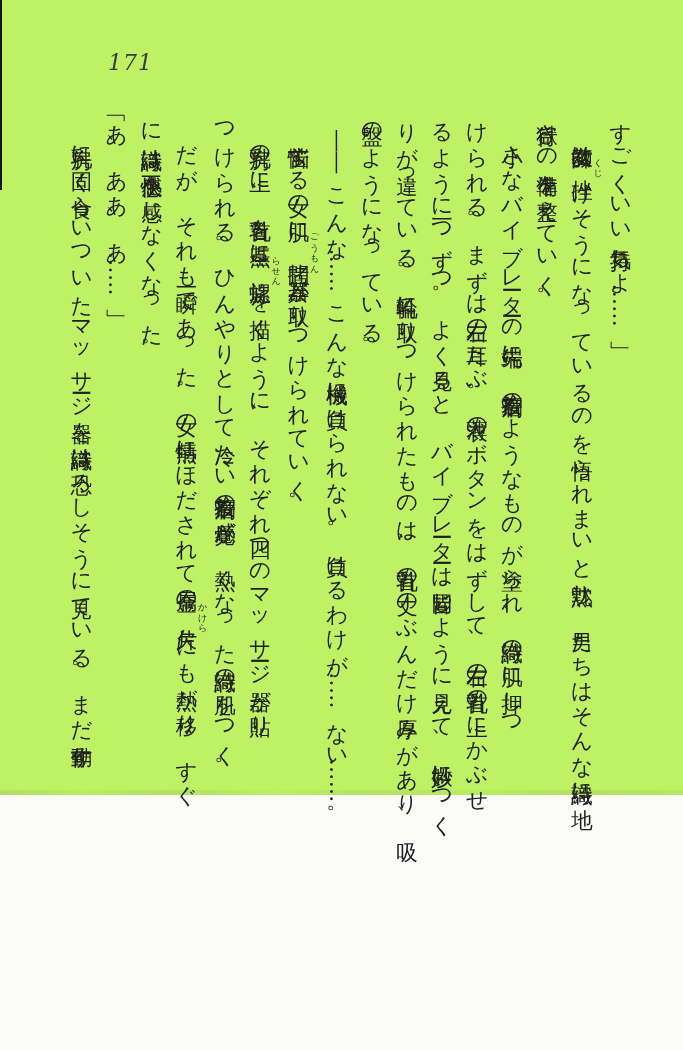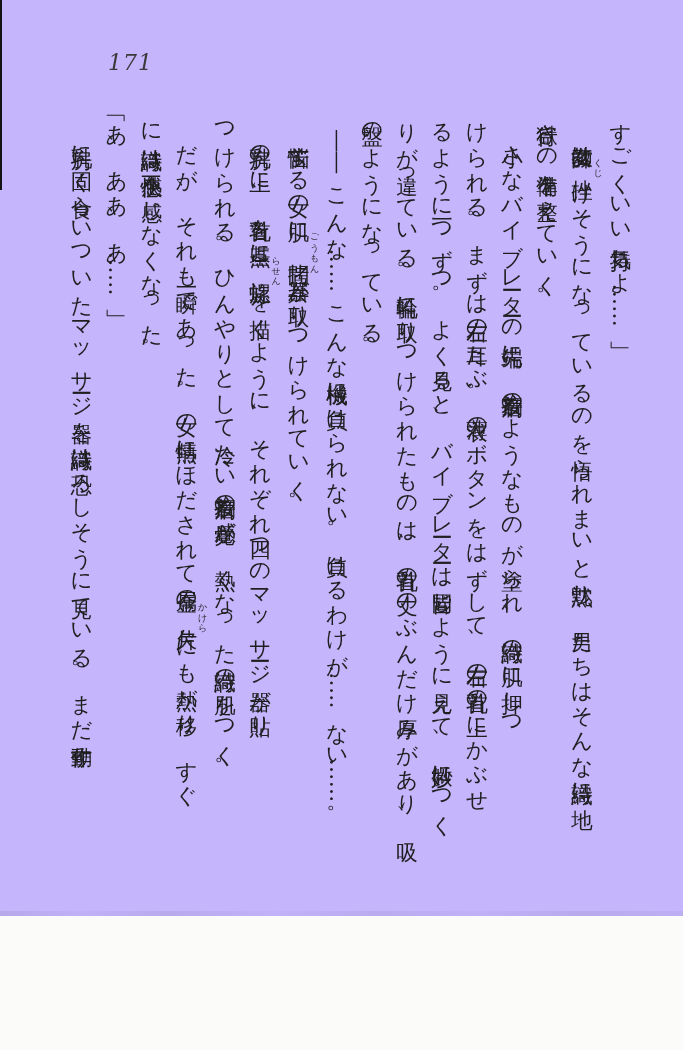--- a/index.html
+++ b/index.html
@@ -6,22 +6,22 @@
     margin: 0;
     padding: 0;
     width: 683px;
     height: 1050px;
     background: #fbfbf9;
     overflow: hidden;
   }
   #page {
     position: relative;
     width: 683px;
-    height: 916px;
-    background: #c4b5fd;
+    height: 795px;
+    background: #bef264;
     font-family: "DejaVu Serif", serif;
   }
   
   #edge-line {
     position: absolute;
     left: 0;
     top: 0;
     width: 2px;
     height: 190px;
     background: #141414;

